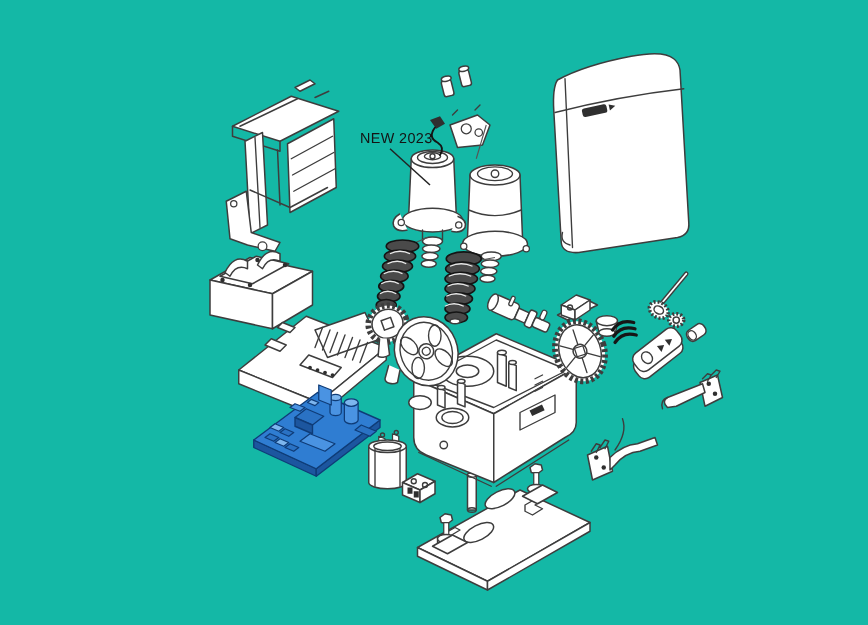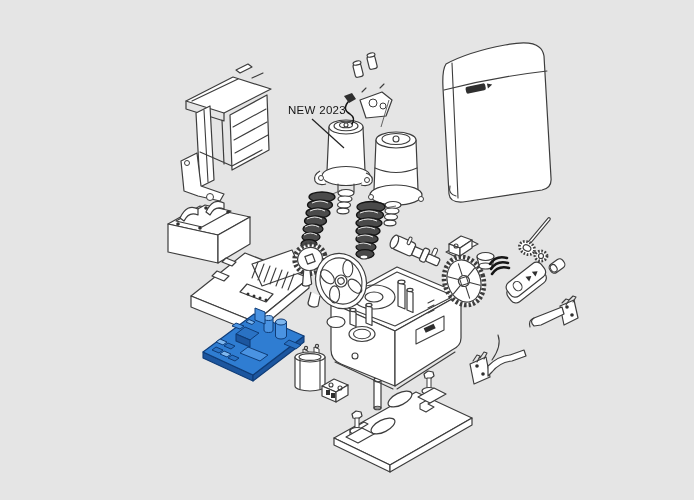--- a/index.html
+++ b/index.html
@@ -1,16 +1,16 @@
 <!DOCTYPE html>
 <html><head>
 <meta charset="utf-8">
 <style>
   html,body{margin:0;padding:0;background:#ffffff;}
-  #stage{position:relative;width:694px;height:500px;background:#e5e5e5;overflow:hidden;
+  #stage{position:relative;width:694px;height:500px;background:#14b8a6;overflow:hidden;
          font-family:"Liberation Sans", sans-serif;}
   svg{position:absolute;inset:0;}
   .s  {stroke:#3d3d3d;stroke-width:1.2;fill:none;stroke-linejoin:round;stroke-linecap:round;}
   .sf {stroke:#3d3d3d;stroke-width:1.1;fill:none;stroke-linejoin:round;stroke-linecap:round;}
   .w  {fill:#ffffff;stroke:#3d3d3d;stroke-width:1.2;stroke-linejoin:round;}
   .wt {fill:#ffffff;stroke:#3d3d3d;stroke-width:1;stroke-linejoin:round;}
   .d  {fill:#2f2f2f;stroke:none;}
   .teeth{fill:#ffffff;stroke:#3d3d3d;stroke-width:4.6;stroke-dasharray:2.4 2;}
   .knurl{fill:#ffffff;stroke:#3d3d3d;stroke-width:2.8;stroke-dasharray:1.6 1.6;}
   .coil{fill:#4a4a4a;stroke:#141414;stroke-width:1.3;}

